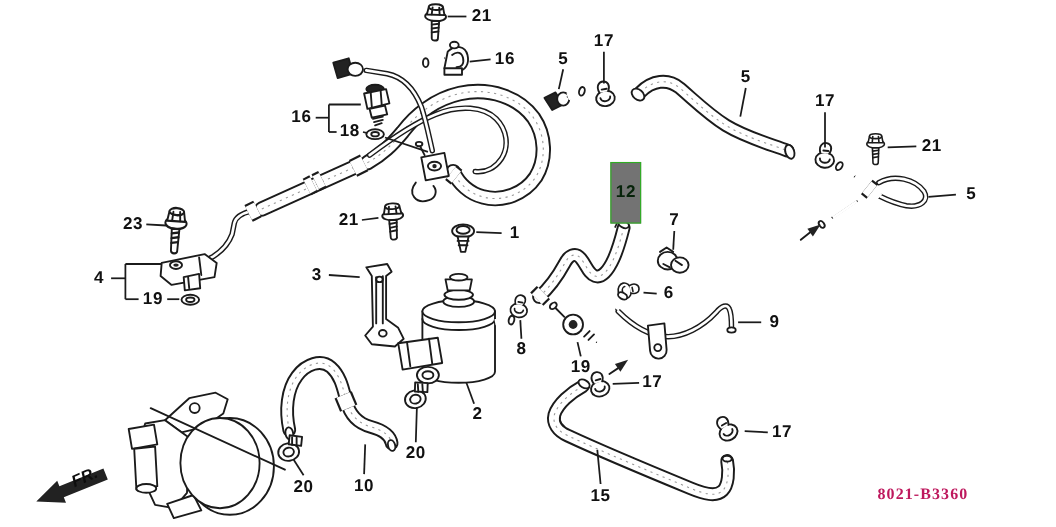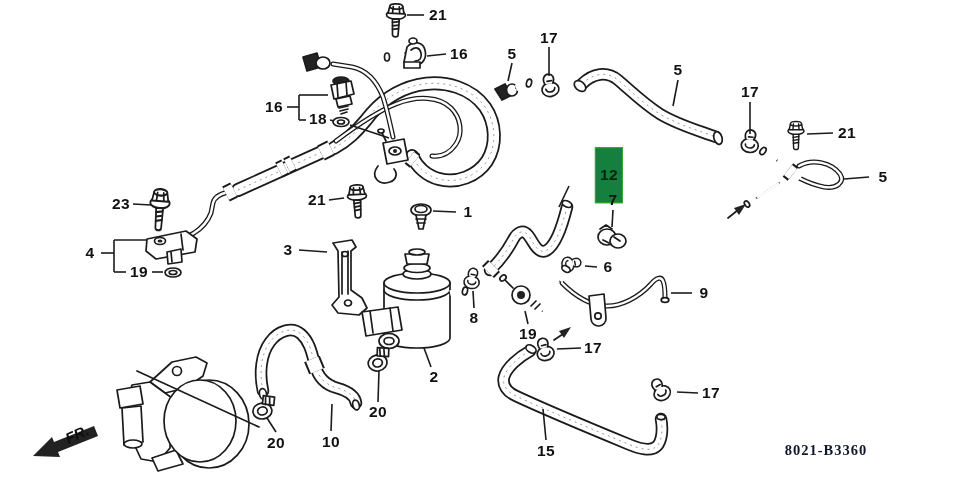--- a/index.html
+++ b/index.html
@@ -1,23 +1,23 @@
 <!DOCTYPE html>
 <html><head>
 <meta charset="utf-8">
 <style>
   html,body{margin:0;padding:0;background:#fff;}
   #stage{position:relative;width:960px;height:479px;background:#fff;overflow:hidden;
          font-family:"Liberation Sans",sans-serif;}
   #art{position:absolute;left:0;top:0;}
   .co{position:absolute;transform:translate(-50%,-50%);font:700 15.5px "Liberation Sans",sans-serif;
       color:#111;letter-spacing:.5px;line-height:1;white-space:nowrap;cursor:default;}
-  .co.hl{background:#15803d;border:1px solid #2fae22;color:#07230a;padding:19px 4px;margin-left:40px;}
+  .co.hl{background:#737373;border:1px solid #2fae22;color:#07230a;padding:19px 4px;}
   .code{position:absolute;transform:translate(-50%,-50%);font:700 14.5px "Liberation Serif",serif;
-        color:#0f172a;letter-spacing:1px;}
+        color:#be185d;letter-spacing:1px;margin-left:13px;}
   .fr{position:absolute;transform:translate(-50%,-50%) rotate(-24deg);
       font:700 15px "Liberation Sans",sans-serif;font-style:italic;color:#0d0d0d;}
   
   .ln{stroke:#1b1b1b;stroke-width:1.7;fill:none;stroke-linecap:round;stroke-linejoin:round;}
   .wh{fill:#fff;}
   .dk{fill:#222;}
   .tubeo{stroke:#1b1b1b;stroke-width:12.5;fill:none;stroke-linecap:round;}
   .tubei{stroke:#fff;stroke-width:9;fill:none;stroke-linecap:round;}
   .tubet{stroke:#9a9a9a;stroke-width:1;fill:none;stroke-dasharray:2 4;}
   .feedo{stroke:#1b1b1b;stroke-width:14;fill:none;stroke-linecap:round;}

